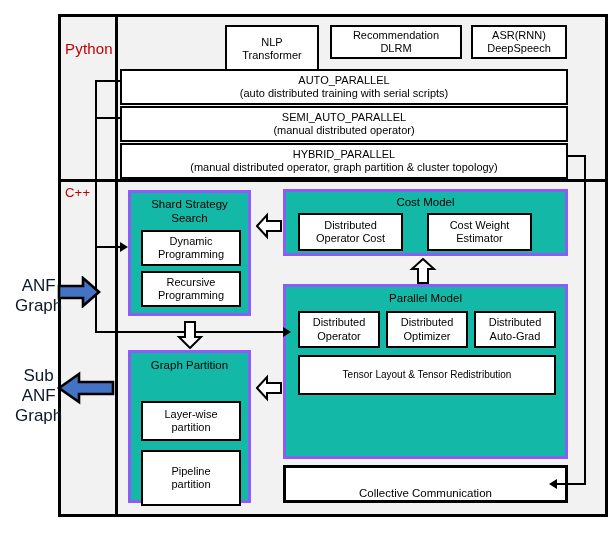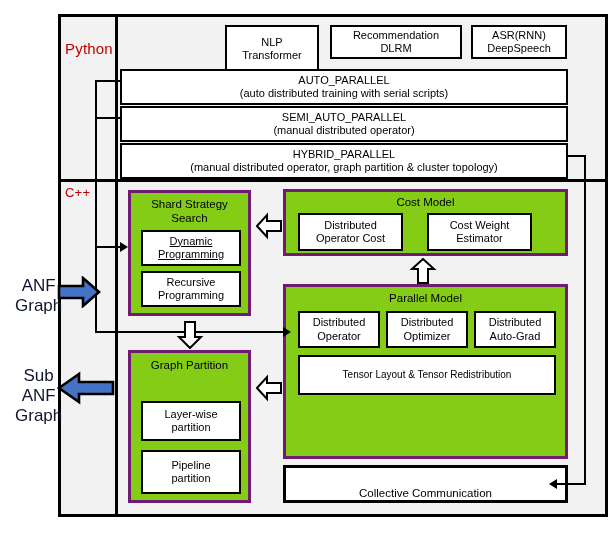--- a/index.html
+++ b/index.html
@@ -38,21 +38,21 @@
     position:absolute;background:#ffffff;border:2px solid #000;
     box-sizing:border-box;display:flex;align-items:center;
     justify-content:center;text-align:center;color:#000;
     font-size:11px;line-height:1.22;
   }
   .box.thick{border-width:3px;}
   .box .t{display:block;padding:0 3px;}
 
   
   .group{
-    position:absolute;background:#84cc16;border:3px solid #701a75;
+    position:absolute;background:#14b8a6;border:3px solid #8b5cf6;
     box-sizing:border-box;
   }
   .group > .gtitle{
     position:absolute;left:0;right:0;text-align:center;
     font-size:11.5px;line-height:1.2;color:#000;
   }
 
   
   .ln{position:absolute;background:#000;}
   .lnh{height:2px;}
@@ -131,21 +131,21 @@
     </span>
   </div>
 
   <div class="lang-label lang-cpp">C++</div>
 
   <div class="group" style="left:128px;top:190px;width:123px;height:126px;">
     <div class="gtitle" style="top:5px;">
       <span>Shard Strategy</span><br>
       <span>Search</span>
     </div>
-    <div class="box" style="left:10px;top:37px;width:100px;height:36px;text-decoration:underline;">
+    <div class="box" style="left:10px;top:37px;width:100px;height:36px;">
       <span class="t">
         <span>Dynamic</span><br>
         <span>Programming</span>
       </span>
     </div>
     <div class="box" style="left:10px;top:78px;width:100px;height:36px;">
       <span class="t">
         <span>Recursive</span><br>
         <span>Programming</span>
       </span>
@@ -155,21 +155,21 @@
   <div class="group" style="left:128px;top:350px;width:123px;height:153px;">
     <div class="gtitle" style="top:6px;">
       <span>Graph Partition</span>
     </div>
     <div class="box" style="left:10px;top:48px;width:100px;height:40px;">
       <span class="t">
         <span>Layer-wise</span><br>
         <span>partition</span>
       </span>
     </div>
-    <div class="box" style="left:10px;top:97px;width:100px;height:44px;">
+    <div class="box" style="left:10px;top:97px;width:100px;height:56px;">
       <span class="t">
         <span>Pipeline</span><br>
         <span>partition</span>
       </span>
     </div>
   </div>
 
   <div class="group" style="left:283px;top:189px;width:285px;height:67px;">
     <div class="gtitle" style="top:4px;">
       <span>Cost Model</span>

